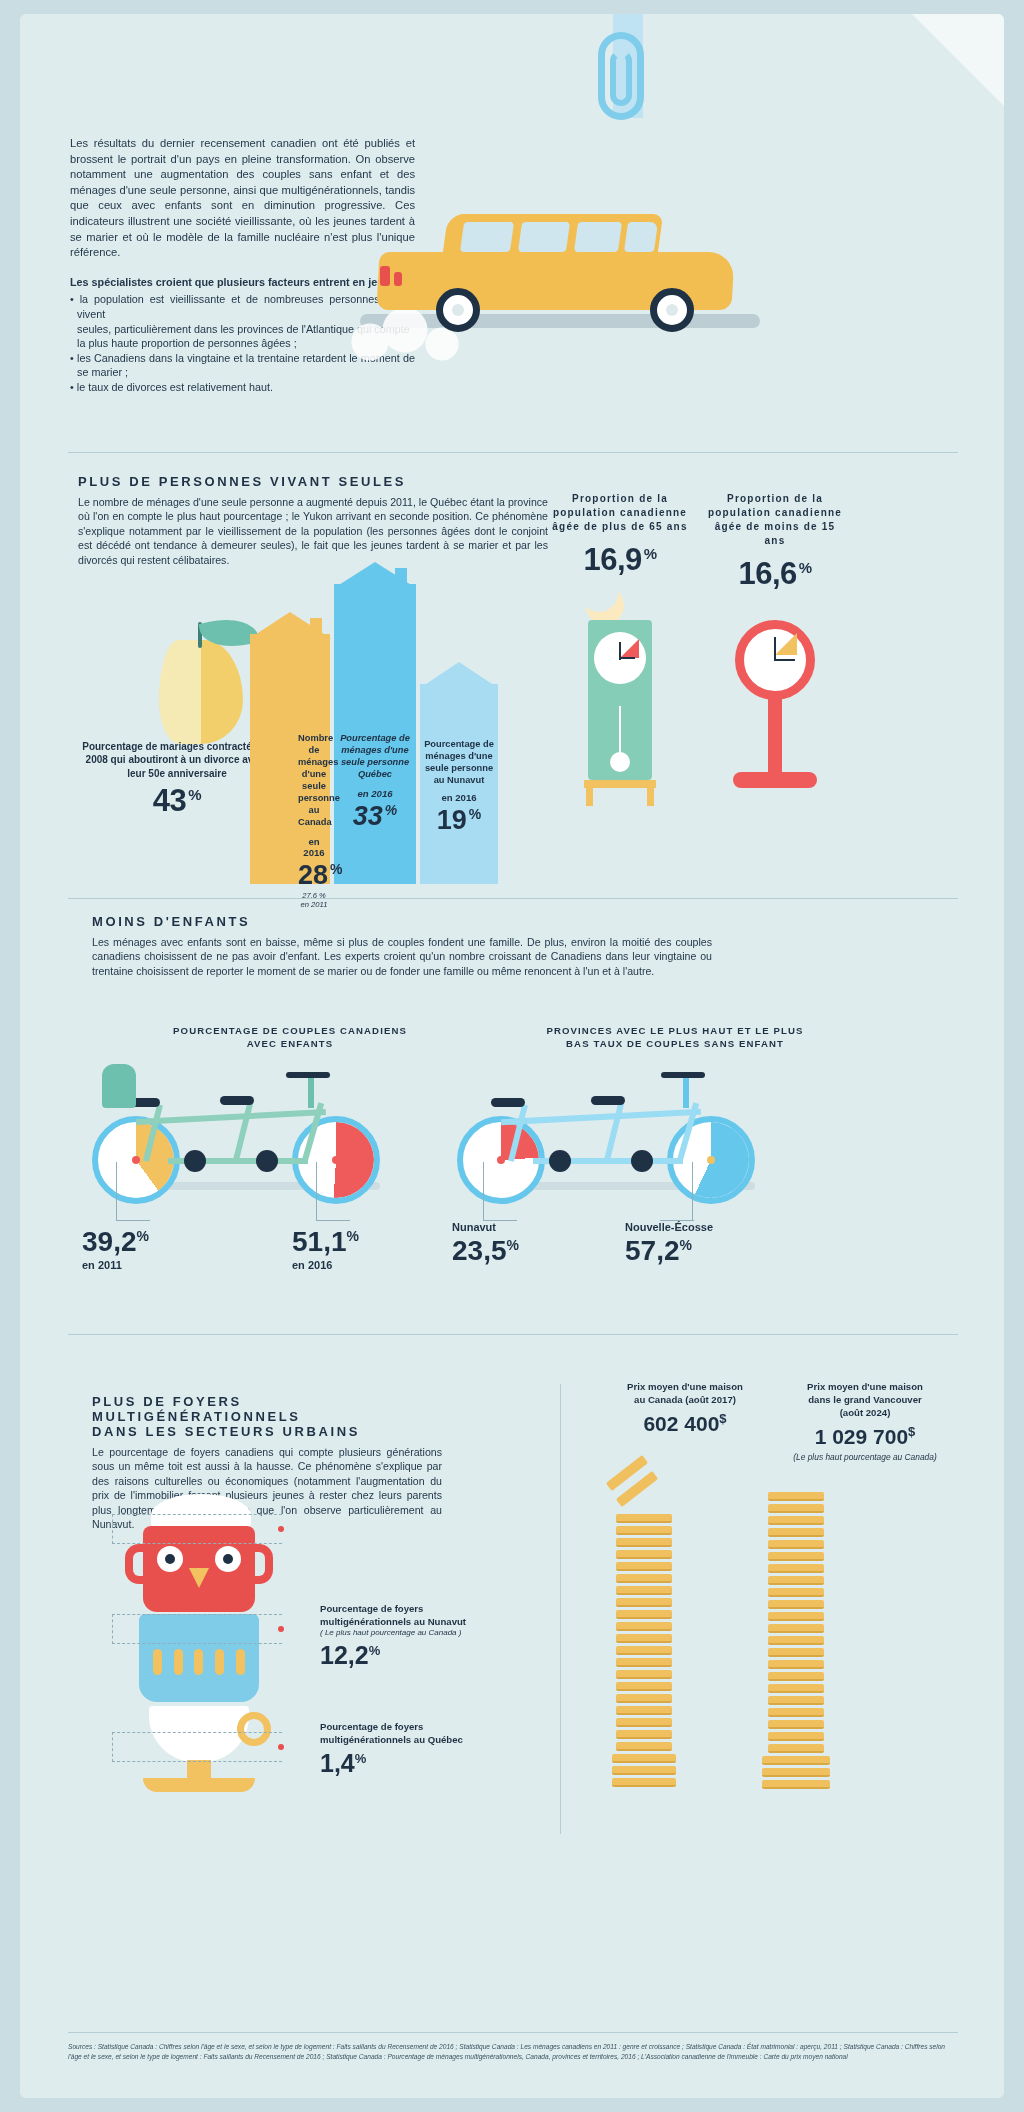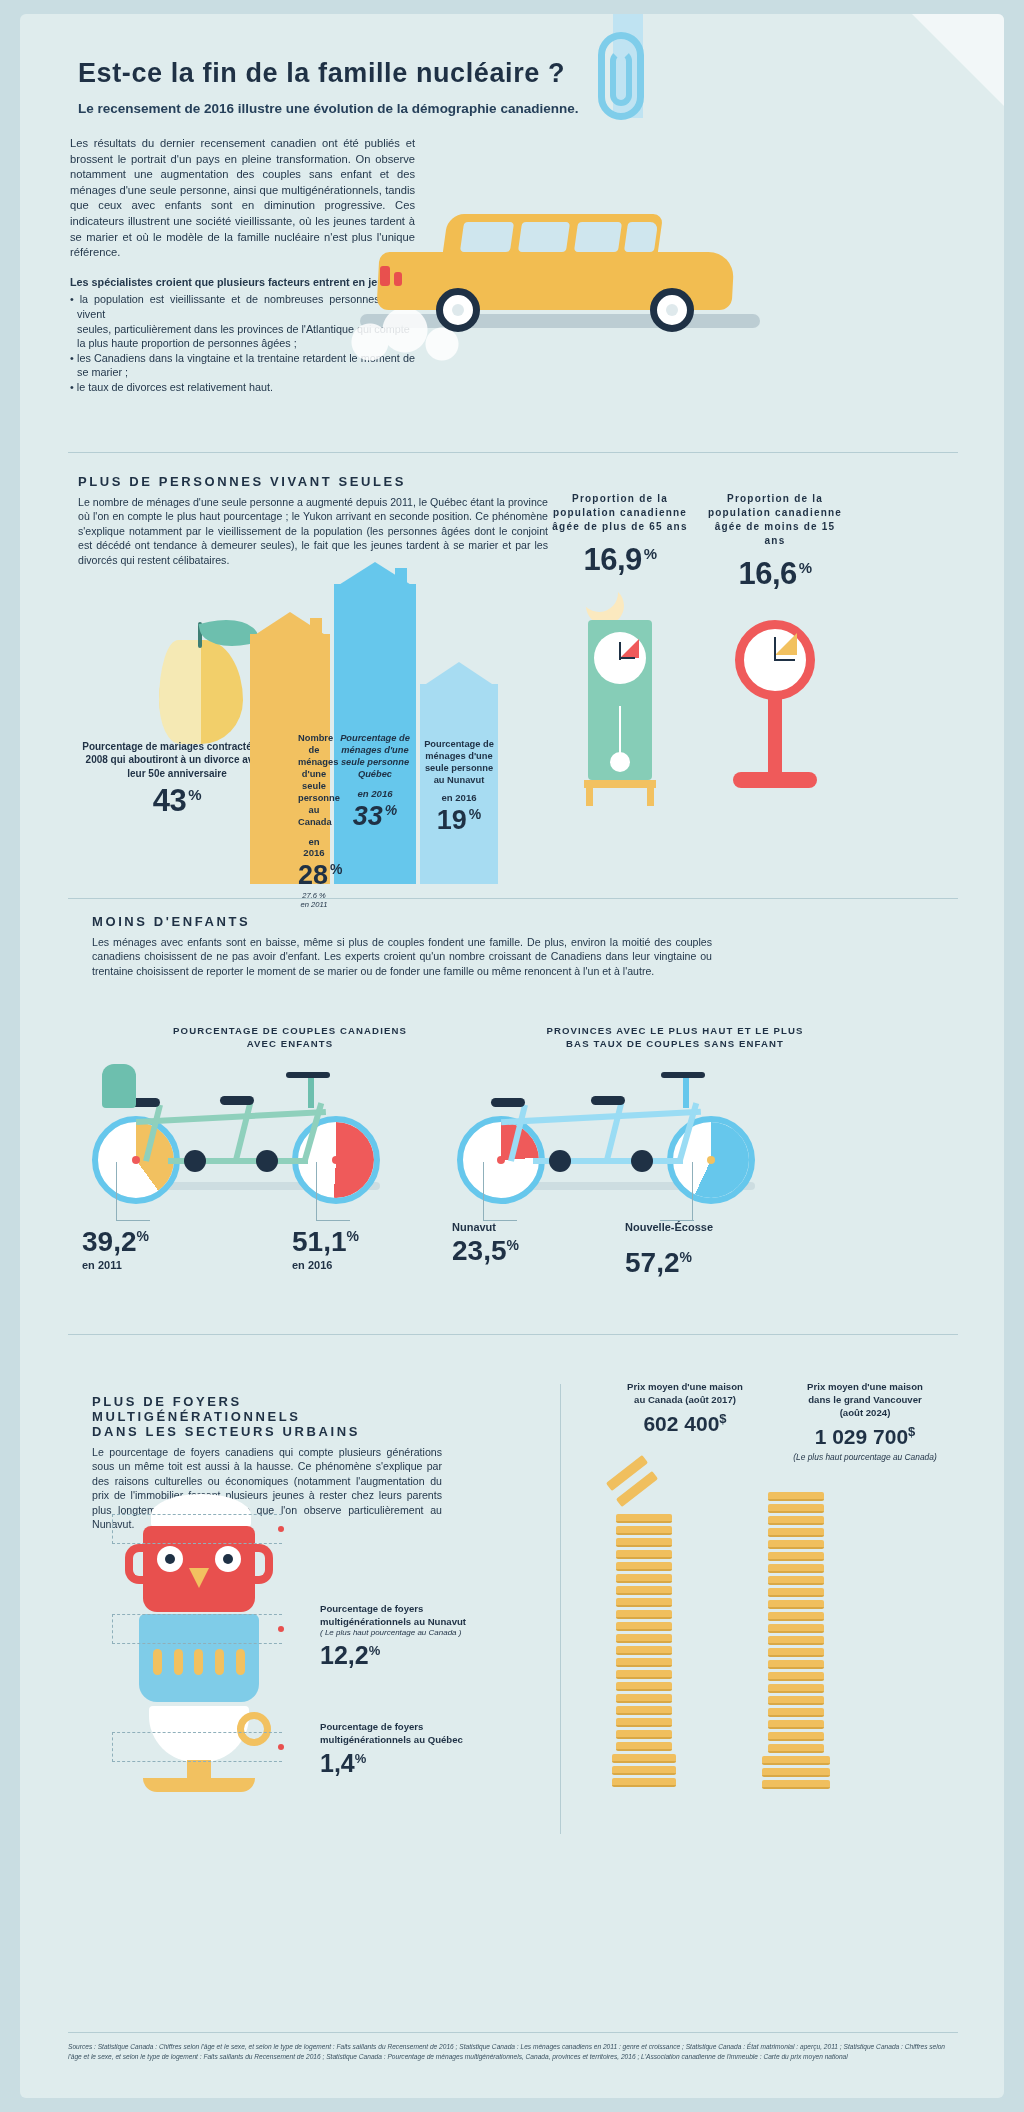--- a/index.html
+++ b/index.html
@@ -218,24 +218,20 @@
 </head>
 <body>
 
 <div class="page">
 
   <div class="clip-bar"></div>
   <div class="clip"></div>
   <div class="clip-in"></div>
   <div class="curl2"></div>
 
-  <div class="hdr">
-    <div class="title">Est-ce la fin de la famille nucléaire ?</div>
-    <div class="subtitle">Le recensement de 2016 illustre une évolution de la démographie canadienne.</div>
-  </div>
 
   <div class="intro">
     <div>Les résultats du dernier recensement canadien ont été publiés et brossent le portrait d'un pays en pleine transformation. On observe notamment une augmentation des couples sans enfant et des ménages d'une seule personne, ainsi que multigénérationnels, tandis que ceux avec enfants sont en diminution progressive. Ces indicateurs illustrent une société vieillissante, où les jeunes tardent à se marier et où le modèle de la famille nucléaire n'est plus l'unique référence.</div>
     <span class="bold-lead">Les spécialistes croient que plusieurs facteurs entrent en jeu :</span>
     <div class="bullets">
       <div>• la population est vieillissante et de nombreuses personnes âgées vivent</div>
       <div class="cont">seules, particulièrement dans les provinces de l'Atlantique qui compte</div>
       <div class="cont">la plus haute proportion de personnes âgées ;</div>
       <div>• les Canadiens dans la vingtaine et la trentaine retardent le moment de se marier ;</div>
       <div>• le taux de divorces est relativement haut.</div>
@@ -450,21 +446,21 @@
   <div style="position:absolute;left:640px;top:1206px;width:34px;height:1px;background:#8fb0bb;"></div>
 
   <div class="pct-block" style="left:432px;top:1206px;">
     <div class="pct-sub" style="margin-bottom:2px;">Nunavut</div>
     <div class="pct-big">
       <span>23,5</span><span class="pc">%</span>
     </div>
   </div>
 
   <div class="pct-block" style="left:605px;top:1206px;">
-    <div class="pct-sub" style="margin-bottom:14px;">Nouvelle-Écosse</div>
+    <div class="pct-sub" style="margin-bottom:2px;">Nouvelle-Écosse</div>
     <div class="pct-big">
       <span>57,2</span><span class="pc">%</span>
     </div>
   </div>
 
   <div class="divider" style="left:48px; top:1320px; width:890px;"></div>
 
   <div class="s3">
     <div class="sec-title">PLUS DE FOYERS MULTIGÉNÉRATIONNELS</div>
     <div class="sec-title">DANS LES SECTEURS URBAINS</div>

